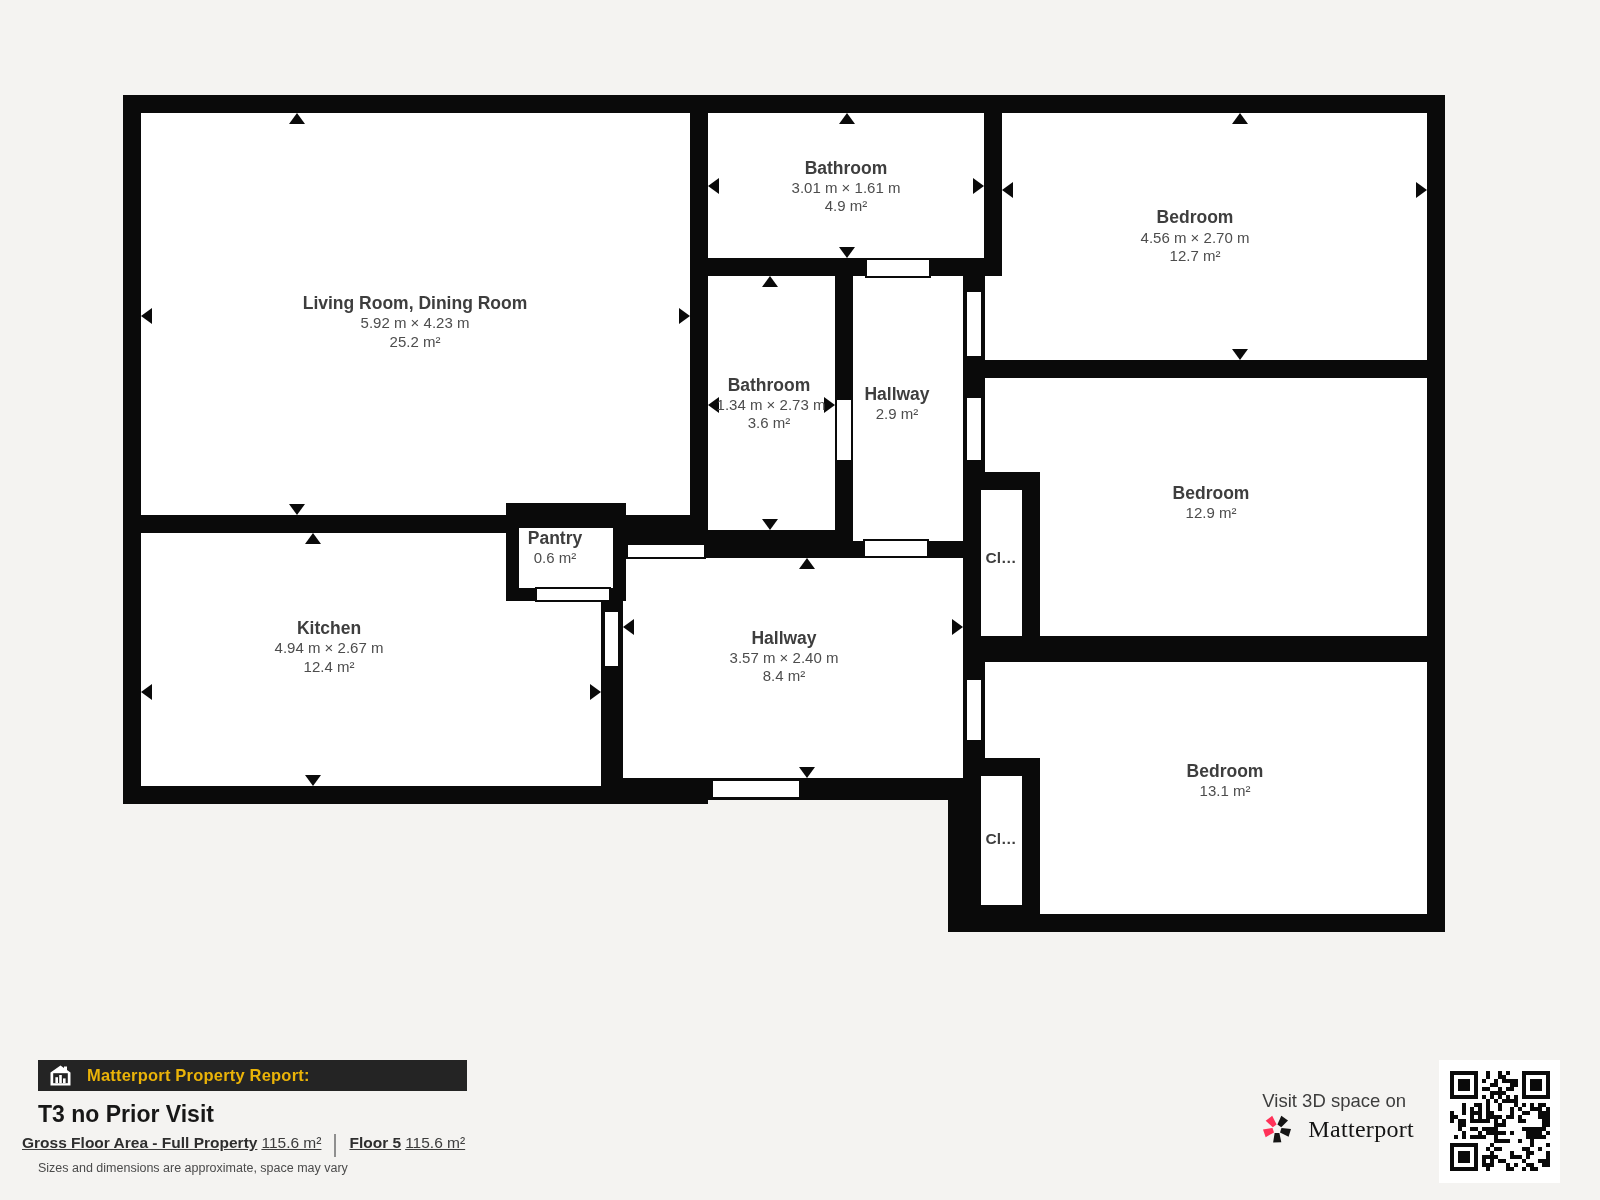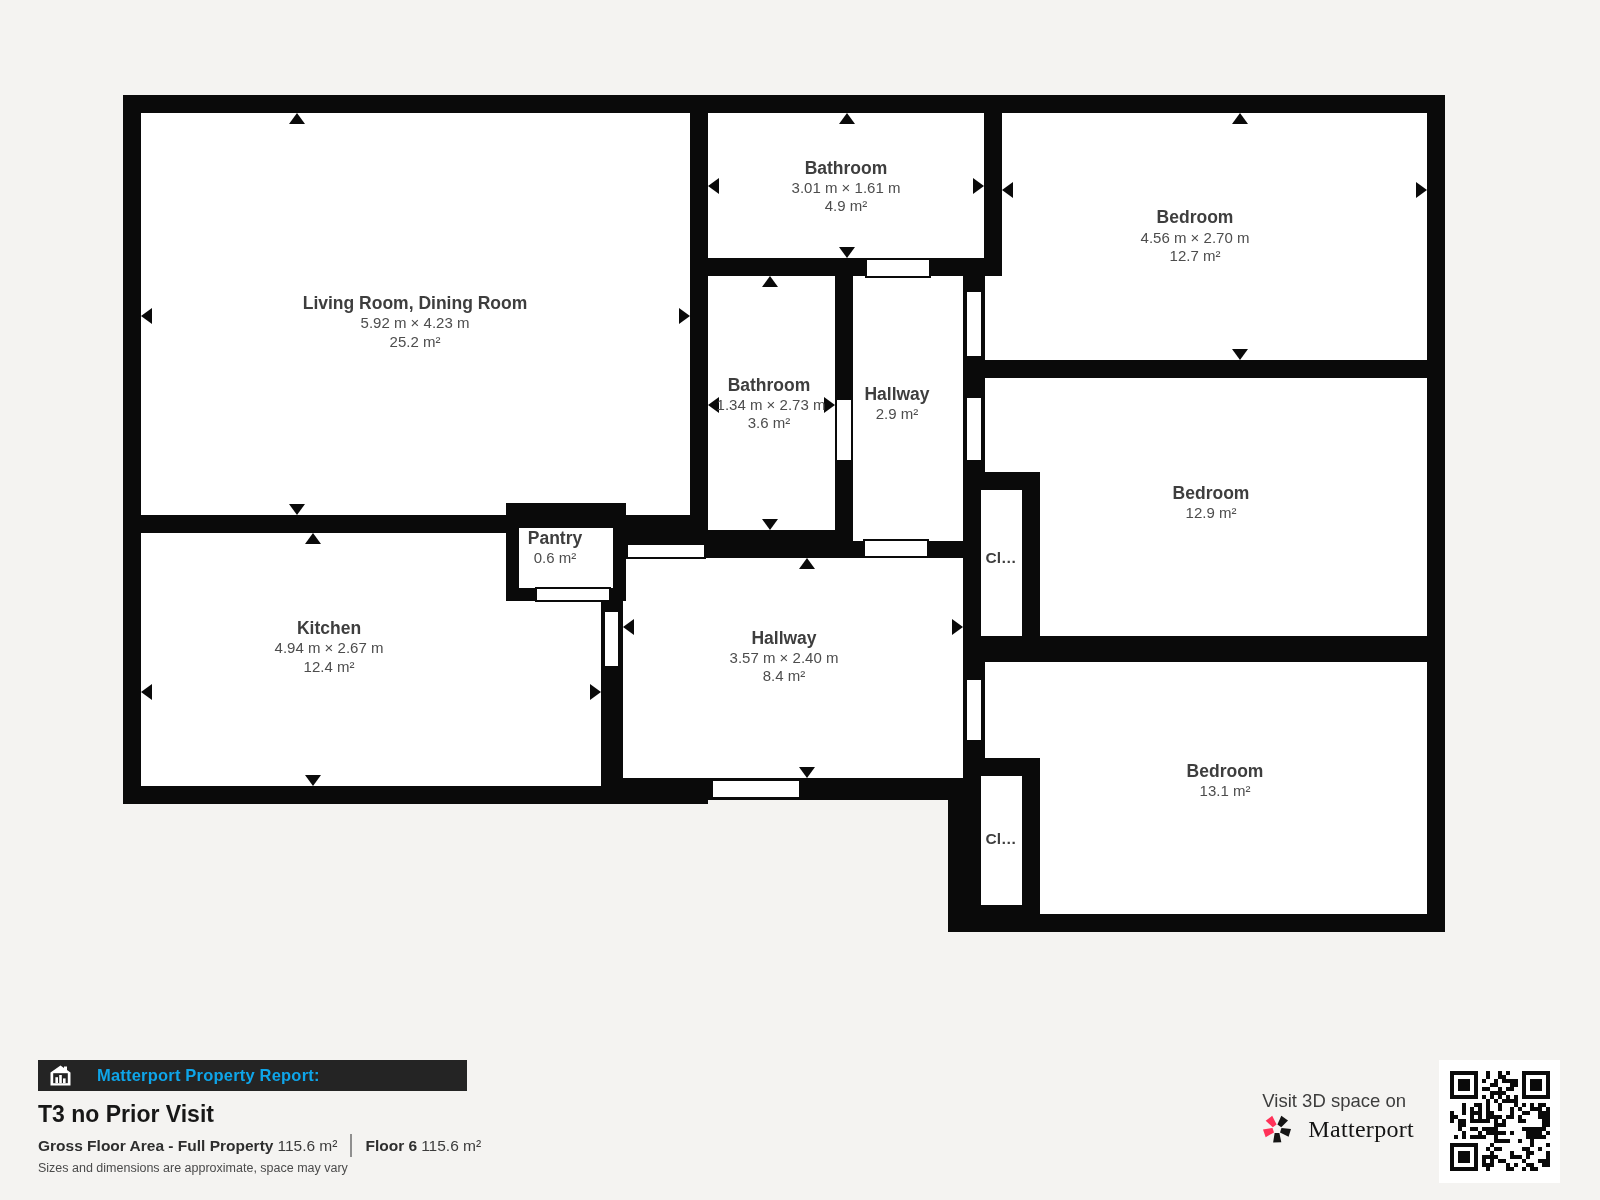--- a/index.html
+++ b/index.html
@@ -15,23 +15,23 @@
   .door-leaf{fill:var(--room);stroke:var(--wall);stroke-width:2px;}
   .arrow{fill:var(--wall);}
   .room-name{font:700 17.5px "Liberation Sans", sans-serif;fill:var(--label);text-anchor:middle;}
   .room-dims{font:400 15px "Liberation Sans", sans-serif;fill:var(--dims);text-anchor:middle;}
   .closet-name{font:700 15.5px "Liberation Sans", sans-serif;fill:var(--label);text-anchor:middle;}
 
   
   .report-bar{position:absolute;left:38px;top:1060px;width:429px;height:31px;background:var(--bar);
               display:flex;align-items:center;padding:0;box-sizing:border-box;}
   .report-bar .house{margin-left:12px;width:21px;height:21px;flex:0 0 auto;}
-  .report-bar .bar-label{color:#0ea5e9;font-weight:700;font-size:16.5px;margin-left:26px;letter-spacing:.2px;}
+  .report-bar .bar-label{color:#eab308;font-weight:700;font-size:16.5px;margin-left:16px;letter-spacing:.2px;}
   .prop-title{position:absolute;left:38px;top:1101px;font-size:23px;font-weight:700;color:var(--ink);}
-  .stats{position:absolute;left:38px;top:1134px;display:flex;align-items:center;font-size:15.5px;color:#3c3c3c;}
+  .stats{position:absolute;left:22px;top:1134px;display:flex;align-items:flex-start;font-size:15.5px;color:#3c3c3c;text-decoration:underline;}
   .stats b{color:#2e2e2e;}
   .stats .val{margin-left:4px;font-weight:400;}
   .stats .divider{width:0;height:23px;border-left:2px solid #8f8f8f;margin:0 13px;}
   .disclaimer{position:absolute;left:38px;top:1161px;font-size:12.5px;color:#4b4b4b;}
 
   .visit-text{position:absolute;right:194px;top:1090px;font-size:18.5px;color:#3d3d3d;text-align:right;}
   .brand-line{position:absolute;right:186px;top:1114px;display:flex;align-items:center;gap:16px;}
   .brand-line .wordmark{font-family:"Liberation Serif", serif;font-size:24px;color:#141414;letter-spacing:.3px;}
   .qr-card{position:absolute;left:1439px;top:1060px;width:121px;height:123px;background:#fff;}
   .qr-card svg{position:absolute;left:11px;top:11px;}
@@ -161,21 +161,21 @@
   </svg>
   <span class="bar-label">Matterport Property Report:</span>
 </div>
 
 <div class="prop-title">T3 no Prior Visit</div>
 
 <div class="stats">
   <b>Gross Floor Area - Full Property</b>
   <span class="val">115.6 m²</span>
   <span class="divider"></span>
-  <b>Floor 6</b>
+  <b>Floor 5</b>
   <span class="val">115.6 m²</span>
 </div>
 
 <div class="disclaimer">Sizes and dimensions are approximate, space may vary</div>
 
 <div class="visit-text">Visit 3D space on</div>
 <div class="brand-line">
   <svg id="pinwheel" width="30" height="30" viewBox="0 0 30 30">
       <polygon points="3.67,6.77 10.21,1.84 14.60,10.42 10.77,13.20" fill="#ff3158"></polygon>
       <polygon points="19.33,1.69 26.03,6.38 19.23,13.20 15.40,10.42" fill="#151515"></polygon>

